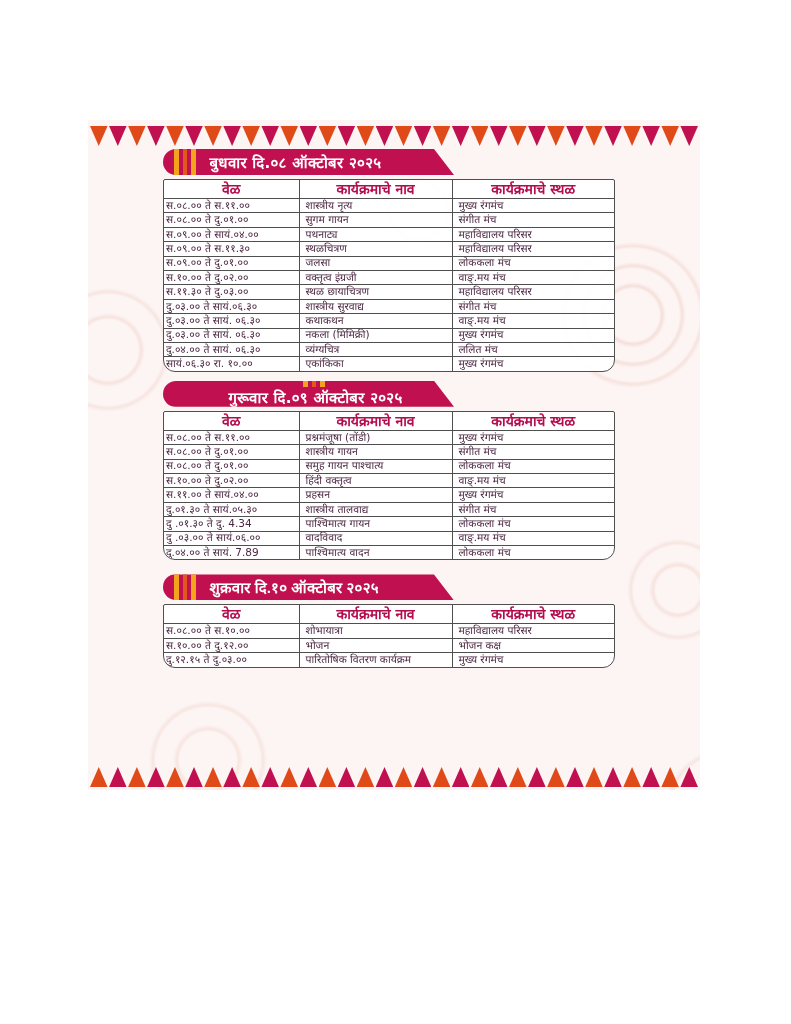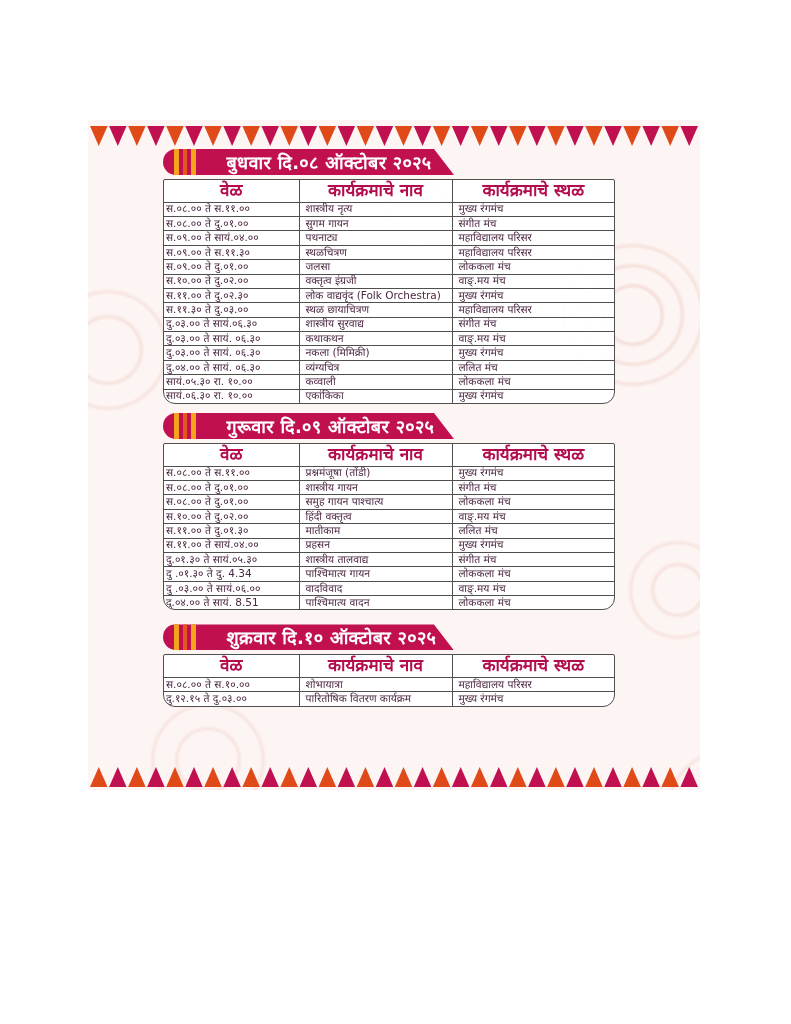--- a/index.html
+++ b/index.html
@@ -29,41 +29,41 @@
 
   .day{margin:0;}
   .ribbon{
     position:relative;margin-left:75px;width:291px;height:26px;
     background:var(--crimson);
     border-radius:13px 0 0 13px;
     clip-path:polygon(0 0,calc(100% - 20px) 0,100% 100%,0 100%);
     display:flex;align-items:center;
   }
   .d1 .ribbon{margin-top:3px;}
-  .d2 .ribbon{margin-top:9px;}
-  .d3 .ribbon{margin-top:14px;}
+  .d2 .ribbon{margin-top:9px;flex-direction:column;}
+  .d3 .ribbon{margin-top:14px;font-family:Liberation Serif, serif;}
   .stripes{margin-left:11px;display:flex;gap:4px;height:100%;}
   .stripes i{width:4.5px;height:100%;display:block;}
   .stripes i:nth-child(odd){background:var(--gold);}
   .stripes i:nth-child(even){background:var(--stripe-orange);}
   .ribbon-text{
-    margin-left:31px;color:#ffffff;font-weight:bold;font-size:18px;
+    margin-left:14px;color:#ffffff;font-weight:bold;font-size:15px;
     white-space:nowrap;letter-spacing:.3px;
   }
   .tablewrap{
     margin-left:75px;margin-top:4px;width:452px;
     border:1.4px solid var(--border);
     border-radius:2px 2px 12px 12px;
     overflow:hidden;background:rgba(255,255,255,.95);
     box-sizing:border-box;
   }
   table{width:100%;border-collapse:collapse;table-layout:fixed;}
   col.c1{width:30%;} col.c2{width:34%;} col.c3{width:36%;}
   th{
-    color:var(--header-ink);font-weight:bold;font-size:17px;
+    color:var(--header-ink);font-weight:bold;font-size:14px;
     text-align:center;padding:1px 2px;height:15px;
     border:1px solid var(--border);line-height:1.15;
   }
   td{
     color:var(--ink);font-size:10.5px;padding:0 6px;height:13.4px;
     border:1px solid var(--border);line-height:1.12;
     white-space:nowrap;overflow:hidden;
   }
   td:first-child{text-align:left;padding:0 2px;}
   tr > *:first-child{border-left:none;}
@@ -159,25 +159,20 @@
               <td>स.०९.०० ते दु.०१.००</td>
               <td>जलसा</td>
               <td>लोककला मंच</td>
             </tr>
             <tr>
               <td>स.१०.०० ते दु.०२.००</td>
               <td>वक्तृत्व इंग्रजी</td>
               <td>वाङ्.मय मंच</td>
             </tr>
             <tr>
-              <td>स.११.०० ते दु.०२.३०</td>
-              <td>लोक वाद्यवृंद (Folk Orchestra)</td>
-              <td>मुख्य रंगमंच</td>
-            </tr>
-            <tr>
               <td>स.११.३० ते दु.०३.००</td>
               <td>स्थळ छायाचित्रण</td>
               <td>महाविद्यालय परिसर</td>
             </tr>
             <tr>
               <td>दु.०३.०० ते सायं.०६.३०</td>
               <td>शास्त्रीय सुरवाद्य</td>
               <td>संगीत मंच</td>
             </tr>
             <tr>
@@ -187,25 +182,20 @@
             </tr>
             <tr>
               <td>दु.०३.०० ते सायं. ०६.३०</td>
               <td>नकला (मिमिक्री)</td>
               <td>मुख्य रंगमंच</td>
             </tr>
             <tr>
               <td>दु.०४.०० ते सायं. ०६.३०</td>
               <td>व्यंग्यचित्र</td>
               <td>ललित मंच</td>
-            </tr>
-            <tr>
-              <td>सायं.०५.३० रा. १०.००</td>
-              <td>कव्वाली</td>
-              <td>लोककला मंच</td>
             </tr>
             <tr>
               <td>सायं.०६.३० रा. १०.००</td>
               <td>एकांकिका</td>
               <td>मुख्य रंगमंच</td>
             </tr>
           </tbody>
       </table>
     </div>
   </section>
@@ -248,46 +238,41 @@
               <td>स.०८.०० ते दु.०१.००</td>
               <td>समुह गायन पाश्चात्य</td>
               <td>लोककला मंच</td>
             </tr>
             <tr>
               <td>स.१०.०० ते दु.०२.००</td>
               <td>हिंदी वक्तृत्व</td>
               <td>वाङ्.मय मंच</td>
             </tr>
             <tr>
-              <td>स.११.०० ते दु.०१.३०</td>
-              <td>मातीकाम</td>
-              <td>ललित मंच</td>
-            </tr>
-            <tr>
               <td>स.११.०० ते सायं.०४.००</td>
               <td>प्रहसन</td>
               <td>मुख्य रंगमंच</td>
             </tr>
             <tr>
               <td>दु.०१.३० ते सायं.०५.३०</td>
               <td>शास्त्रीय तालवाद्य</td>
               <td>संगीत मंच</td>
             </tr>
             <tr>
               <td>दु .०१.३० ते दु. 4.34</td>
               <td>पाश्चिमात्य गायन</td>
               <td>लोककला मंच</td>
             </tr>
             <tr>
               <td>दु .०३.०० ते सायं.०६.००</td>
               <td>वादविवाद</td>
               <td>वाङ्.मय मंच</td>
             </tr>
             <tr>
-              <td>दु.०४.०० ते सायं. 8.51</td>
+              <td>दु.०४.०० ते सायं. 7.89</td>
               <td>पाश्चिमात्य वादन</td>
               <td>लोककला मंच</td>
             </tr>
           </tbody>
       </table>
     </div>
   </section>
 
   <section class="day d3">
     <div class="ribbon">
@@ -312,20 +297,25 @@
             <th>कार्यक्रमाचे स्थळ</th>
           </tr>
         </thead>
         <tbody>
             <tr>
               <td>स.०८.०० ते स.१०.००</td>
               <td>शोभायात्रा</td>
               <td>महाविद्यालय परिसर</td>
             </tr>
             <tr>
+              <td>स.१०.०० ते दु.१२.००</td>
+              <td>भोजन</td>
+              <td>भोजन कक्ष</td>
+            </tr>
+            <tr>
               <td>दु.१२.१५ ते दु.०३.००</td>
               <td>पारितोषिक वितरण कार्यक्रम</td>
               <td>मुख्य रंगमंच</td>
             </tr>
           </tbody>
       </table>
     </div>
   </section>
 
   <div class="bunting bottom">

